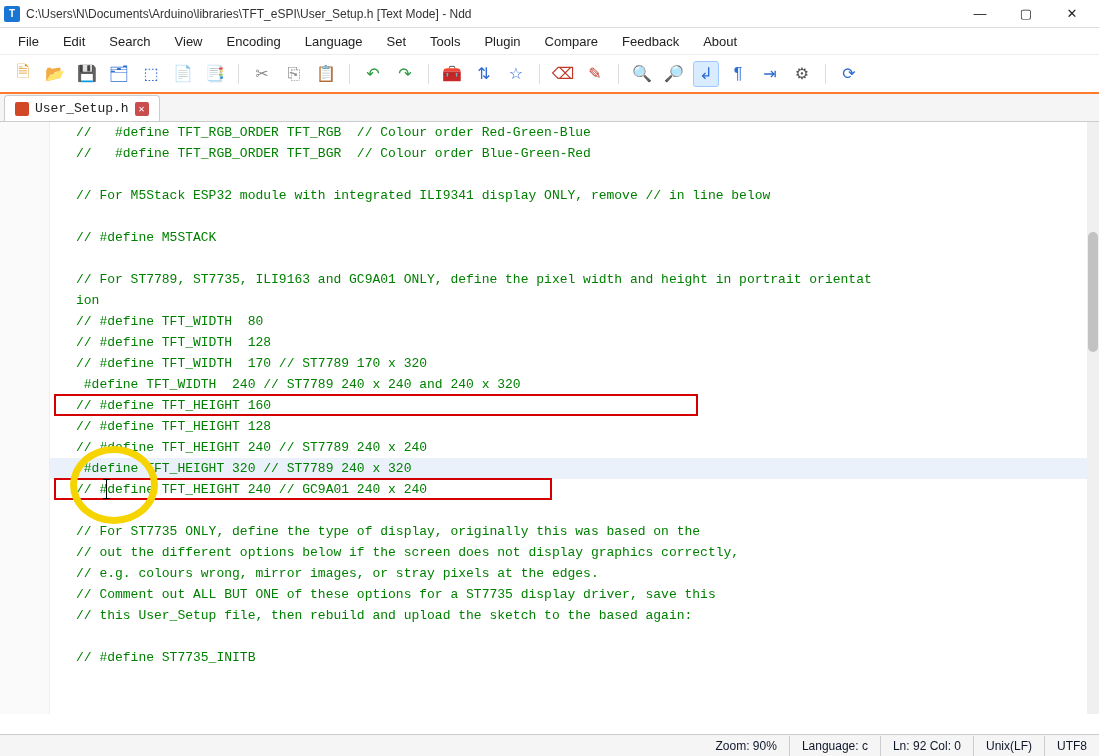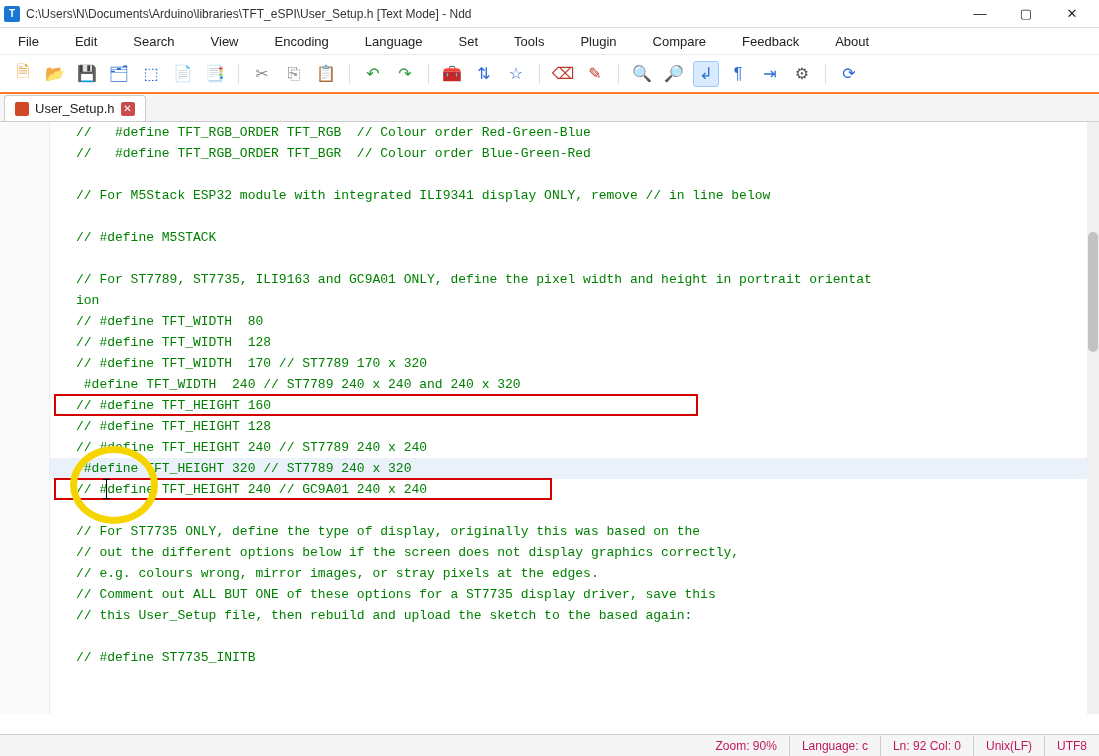--- a/index.html
+++ b/index.html
@@ -2,48 +2,48 @@
 <html><head>
 <meta charset="utf-8">
 <style>
   * { box-sizing: border-box; margin: 0; padding: 0; }
   html, body { width: 1099px; height: 756px; font-family: "Segoe UI", Tahoma, sans-serif; font-size: 13px; background: #fff; overflow: hidden; color: #222; }
   .titlebar { height: 28px; background: #fff; display: flex; align-items: center; padding: 0 4px; border-bottom: 1px solid #ddd; }
   .titlebar .icon { width: 16px; height: 16px; background: #1976d2; color: #fff; display: inline-flex; align-items: center; justify-content: center; font-size: 10px; font-weight: bold; margin-right: 6px; border-radius: 2px; }
   .titlebar .title-text { flex: 0 0 auto; font-size: 12px; color: #333; }
   .titlebar .spacer { flex: 1; }
   .titlebar .winbtn { width: 46px; height: 28px; display: flex; align-items: center; justify-content: center; cursor: default; font-family: "Segoe UI Symbol", sans-serif; }
-  .menubar { height: 26px; display: flex; align-items: center; padding: 0 8px; gap: 16px; background: #fff; }
+  .menubar { height: 26px; display: flex; align-items: center; padding: 0 8px; gap: 4px; background: #fff; }
   .menubar .menuitem { padding: 4px 10px; font-size: 13px; color: #222; cursor: default; }
   .toolbar { height: 38px; display: flex; align-items: center; padding: 0 10px; gap: 6px; background: #fff; border-top: 1px solid #eee; }
   .toolbar .tbtn { width: 26px; height: 26px; display: flex; align-items: center; justify-content: center; border-radius: 3px; font-size: 16px; cursor: default; }
   .toolbar .tbtn.active { background: #d9ecff; border: 1px solid #9ec8ff; }
   .toolbar .sep { width: 1px; height: 20px; background: #ddd; margin: 0 4px; }
   .tabbar { height: 30px; display: flex; align-items: flex-end; background: #f5f5f5; border-top: 2px solid #ff7a2b; border-bottom: 1px solid #ccc; padding-left: 4px; }
-  .tab { height: 26px; background: #fff; border: 1px solid #ccc; border-bottom: none; border-radius: 4px 4px 0 0; display: flex; align-items: center; padding: 0 10px; gap: 6px; margin-right: 22px; }
+  .tab { height: 26px; background: #fff; border: 1px solid #ccc; border-bottom: none; border-radius: 4px 4px 0 0; display: flex; align-items: center; padding: 0 10px; gap: 6px; margin-right: 22px; font-family: Liberation Mono, monospace; }
   .tab .tabicon { width: 14px; height: 14px; background: #d24726; border-radius: 2px; display: inline-block; }
   .tab .tabclose { width: 14px; height: 14px; background: #c94d4d; color: #fff; font-size: 10px; display: flex; align-items: center; justify-content: center; border-radius: 2px; }
   .editor-wrap { position: relative; height: 592px; overflow: hidden; background: #fff; }
   .gutter { position: absolute; left: 0; top: 0; width: 50px; background: #fafafa; height: 100%; border-right: 1px solid #eee; }
   .codearea { position: absolute; left: 50px; right: 12px; top: 0; height: 100%; overflow: hidden; }
   .scrollbar-v { position: absolute; right: 0; top: 0; width: 12px; height: 100%; background: #f0f0f0; }
   .scrollbar-v .thumb { position: absolute; right: 1px; top: 110px; width: 10px; height: 120px; background: #c2c2c2; border-radius: 5px; }
   .line { height: 21px; line-height: 21px; font-family: Consolas, "Courier New", monospace; font-size: 13px; white-space: pre; position: relative; }
   .line.current { background: #eaf1fb; }
   .ln { display: inline-block; width: 50px; text-align: right; padding-right: 10px; color: #808080; font-family: Consolas, monospace; font-size: 14px; position: absolute; left: -50px; }
   .codecell { display: inline-block; padding-left: 26px; }
   .comment { color: #008000; }
   .annot { position: absolute; pointer-events: none; }
   .redbox1 { left: 54px; top: 272px; width: 644px; height: 22px; border: 2px solid #d40000; }
   .redbox2 { left: 54px; top: 356px; width: 498px; height: 22px; border: 2px solid #d40000; }
   .ycircle { left: 70px; top: 324px; width: 88px; height: 78px; border: 7px solid #f5d400; border-radius: 50%; }
   .caret { position: absolute; left: 106px; top: 358px; width: 1px; height: 18px; background: #000; }
   .caret::before, .caret::after { content: ""; position: absolute; left: -3px; width: 7px; height: 1px; background: #000; }
   .caret::before { top: -1px; } .caret::after { bottom: -1px; }
-  .statusbar { position: absolute; bottom: 0; left: 0; right: 0; height: 22px; background: #f5f5f5; border-top: 1px solid #ccc; display: flex; align-items: center; font-size: 12px; color: #be185d; justify-content: space-between; }
+  .statusbar { position: absolute; bottom: 0; left: 0; right: 0; height: 22px; background: #f5f5f5; border-top: 1px solid #ccc; display: flex; align-items: center; font-size: 12px; color: #0f172a; justify-content: space-between; }
   .statusbar .cell { padding: 0 12px; border-right: 1px solid #ccc; height: 20px; display: flex; align-items: center; }
   .statusbar .cell.last { border-right: none; }
   .statusbar .push { flex: 1; }
 </style>
 </head>
 <body>
 
 <div class="titlebar">
   <span class="icon">T</span>
   <span class="title-text">C:\Users\N\Documents\Arduino\libraries\TFT_eSPI\User_Setup.h [Text Mode] - Ndd</span>

